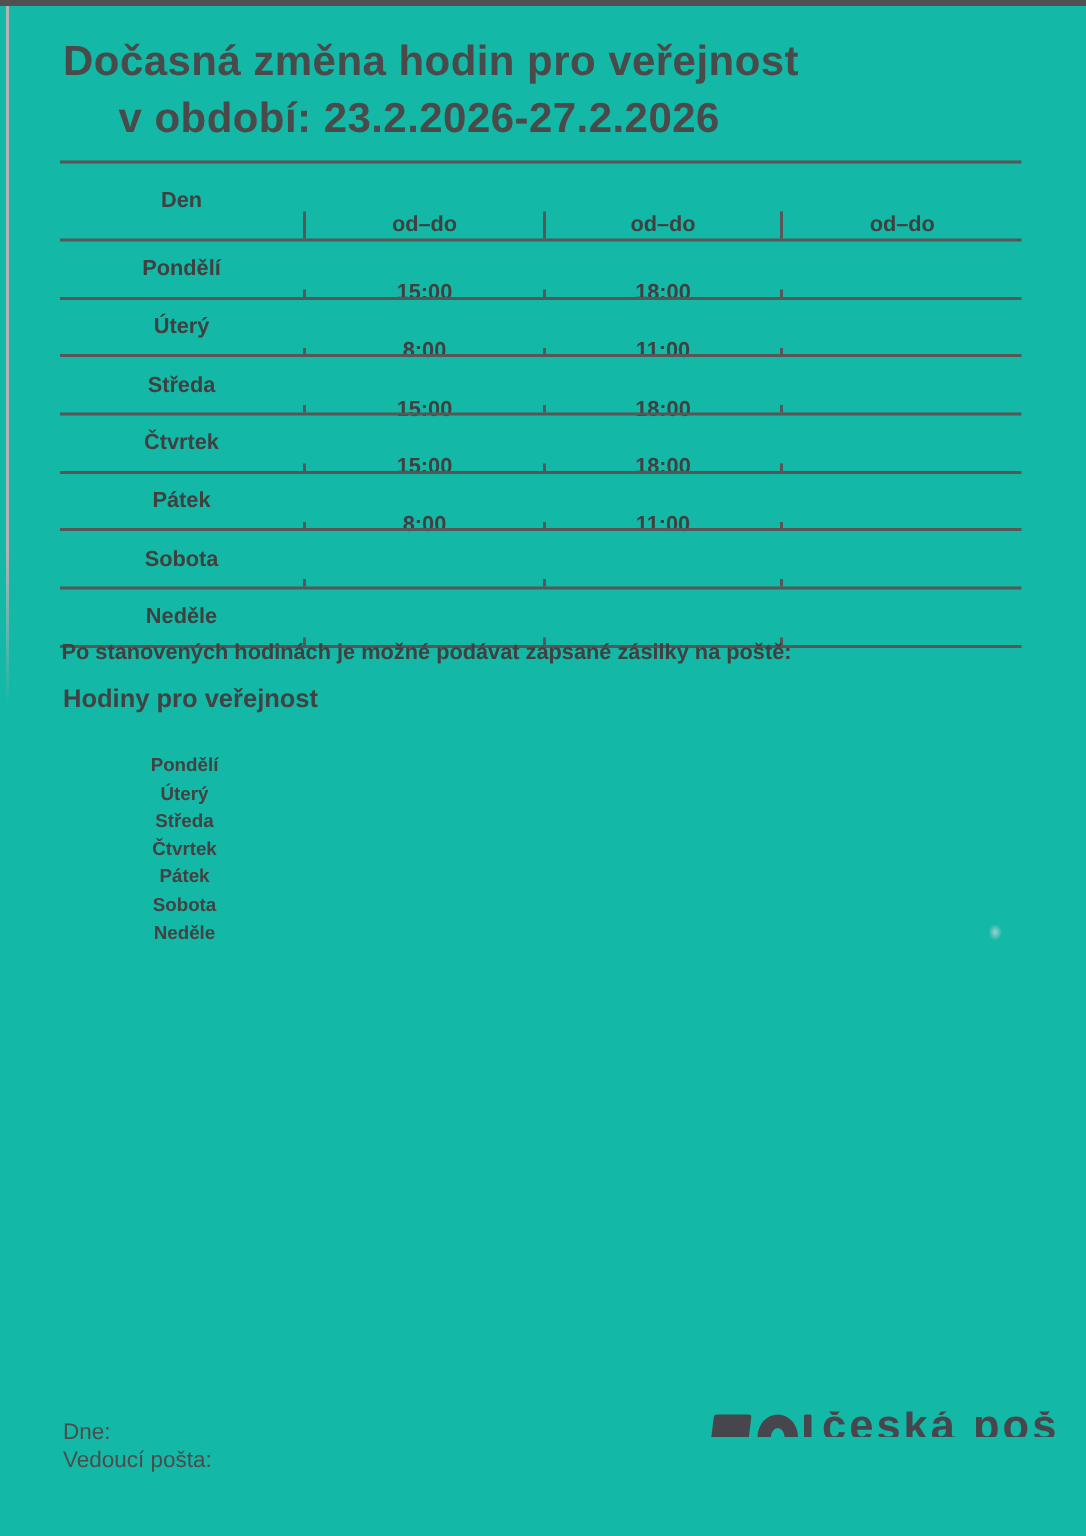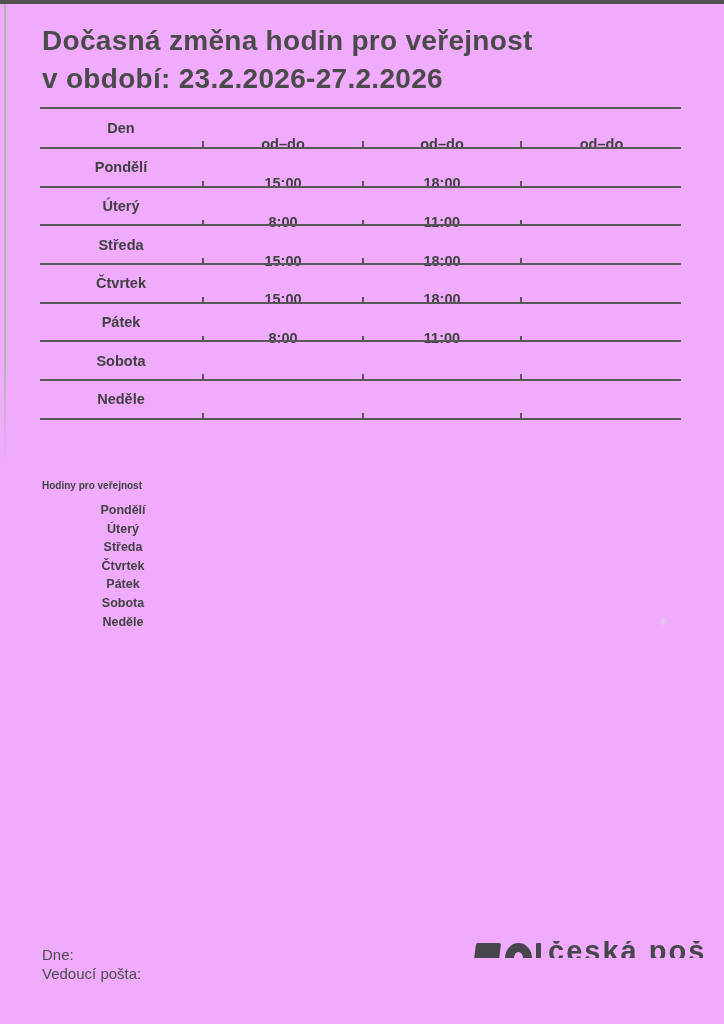--- a/index.html
+++ b/index.html
@@ -7,21 +7,21 @@
     --line: #575757;
     --scan-edge: #b4b4b4;
     --logo: #46464c;
   }
   * { margin: 0; padding: 0; box-sizing: border-box; }
   html, body { background: #ffffff; }
   .page {
     position: relative;
     width: 724px;
     height: 1024px;
-    background: #f0abfc;
+    background: #14b8a6;
     overflow: hidden;
     font-family: "Liberation Sans", sans-serif;
     color: var(--ink);
   }
   
   .scan-top {
     position: absolute; top: 0; left: 0; width: 724px; height: 4px;
     background: #515151;
   }
   .scan-left {
@@ -33,52 +33,52 @@
     background: radial-gradient(ellipse at center, #dcdcdc 0%, rgba(220,220,220,0) 70%);
     opacity: .7;
   }
   
   .title-line1, .title-line2 {
     position: absolute; left: 42px;
     font-size: 28px; font-weight: bold; letter-spacing: .3px;
     color: #4a4a4a; white-space: nowrap;
   }
   .title-line1 { top: 25px; }
-  .title-line2 { top: 63px; }
+  .title-line2 { top: 63px; margin-left: 37px; }
   
   .sched-table {
     position: absolute; left: 40px; top: 107px; width: 641px;
     display: flex; flex-direction: column;
     border-bottom: 2px solid var(--line);
   }
   .trow {
     display: flex; flex-direction: row;
     border-top: 2px solid var(--line);
     height: 38.7px;
   }
-  .trow.thead { height: 40px; }
+  .trow.thead { height: 52px; }
   .cell {
     display: flex; align-items: center; justify-content: center;
     font-size: 14.5px; font-weight: bold; color: #404040;
   }
   .cell + .cell { border-left: 2px solid var(--line); margin-top: 32px; }
   .c1 { width: 162px; }
   .c2 { width: 160px; }
   .c3 { width: 158px; }
   .c4 { flex: 1; }
   .thead .c4 { border-left: 2px solid var(--line); }
   
   .note {
     position: absolute; left: 41px; top: 427px;
     font-size: 14.5px; font-weight: bold; color: #404040; white-space: nowrap;
   }
   
   .ph-heading {
-    position: absolute; left: 42px; top: 480px;
-    font-size: 10px; font-weight: bold; color: #424242;
+    position: absolute; left: 42px; top: 456px;
+    font-size: 17px; font-weight: bold; color: #424242;
   }
   .ph-days {
     position: absolute; left: 42px; top: 501px; width: 162px;
     text-align: center;
   }
   .ph-day {
     height: 18.6px; line-height: 18.6px;
     font-size: 12.5px; font-weight: bold; color: #424242;
   }
   
@@ -165,20 +165,21 @@
       <div class="cell c4"></div>
     </div>
     <div class="trow">
       <div class="cell c1">Neděle</div>
       <div class="cell c2"></div>
       <div class="cell c3"></div>
       <div class="cell c4"></div>
     </div>
   </div>
 
+  <div class="note">Po stanovených hodinách je možné podávat zapsané zásilky na poště:</div>
 
   <div class="ph-heading">Hodiny pro veřejnost</div>
   <div class="ph-days">
     <div class="ph-day">Pondělí</div>
     <div class="ph-day">Úterý</div>
     <div class="ph-day">Středa</div>
     <div class="ph-day">Čtvrtek</div>
     <div class="ph-day">Pátek</div>
     <div class="ph-day">Sobota</div>
     <div class="ph-day">Neděle</div>

